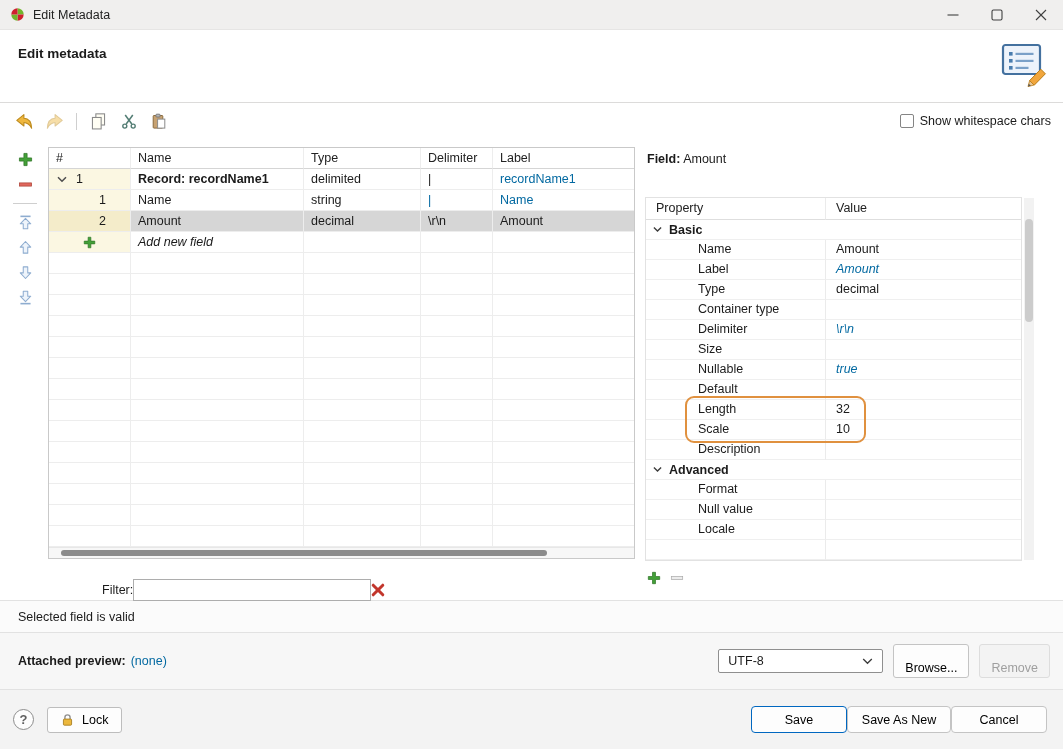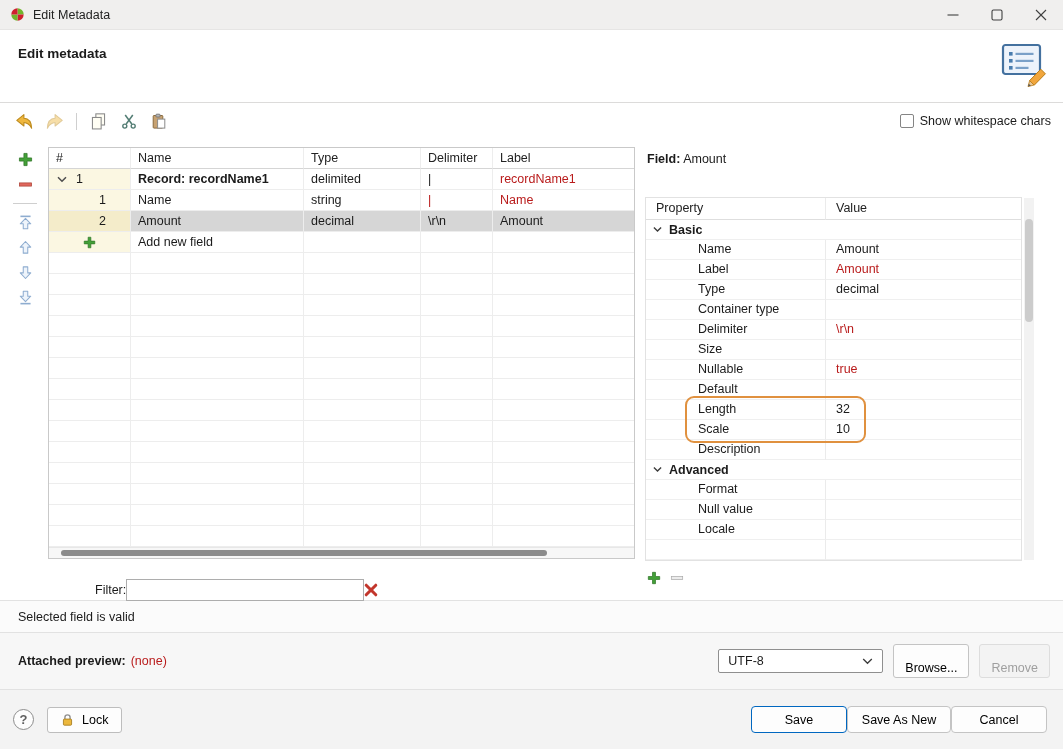--- a/index.html
+++ b/index.html
@@ -1,21 +1,21 @@
 <!DOCTYPE html>
 <html><head>
 <meta charset="utf-8">
 <style>
 *{box-sizing:border-box;margin:0;padding:0}
 html,body{width:1063px;height:749px}
 body{font-family:"Liberation Sans",sans-serif;font-size:12.5px;color:#1b1b1b;background:#fff;overflow:hidden;position:relative;cursor:default}
 svg{display:block}
 .bold{font-weight:bold}
-.it{}
-.muted{color:#b91c1c}
+.it{font-style:italic}
+.muted{color:#0369a1}
 
 
 .titlebar{height:30px;background:#f0efee;display:flex;align-items:center;padding-left:10px;gap:8px;border-bottom:1px solid #e6e5e4}
 .titlebar .title{color:#222}
 .win-controls{margin-left:auto;display:flex;height:100%}
 .win-btn{width:44px;height:100%;display:flex;align-items:center;justify-content:center}
 
 
 .header{height:73px;position:relative;border-bottom:1px solid #dcdbda;background:#fff}
 .header h1{font-size:13.5px;font-weight:bold;padding:16px 0 0 18px}
@@ -44,21 +44,21 @@
 .numcell{background:#fbf7e2;display:flex;align-items:center}
 .numcell.recnum{gap:9px;padding-left:8px}
 .numcell.childnum{justify-content:flex-end;padding-right:24px}
 .numcell.addnum{justify-content:center}
 .sel .gcell{background:#d6d6d6}
 .sel .numcell{background:#f4ecca}
 .hscroll{height:11px;background:#f7f7f7;position:relative;border-top:1px solid #e7e7e7}
 .hthumb{position:absolute;left:12px;top:2px;width:486px;height:6px;background:#8c8c8c;border-radius:3px}
 
 
-.filter-row{position:absolute;left:41px;top:432px;display:flex;align-items:center;}
+.filter-row{position:absolute;left:48px;top:432px;display:flex;align-items:center;}
 .filter-row label{margin-left:6px}
 .filter-input{width:238px;height:22px;border:1px solid #adadad;background:#fff;padding:0 5px;font:inherit}
 
 
 .props{position:absolute;left:645px;top:8px;width:402px}
 .field-title{padding:5px 0 0 2px}
 .prop-table{position:relative;margin-top:31px;width:377px;border:1px solid #e2e2e2;background:#fff}
 .prow{display:grid;grid-template-columns:180px 195px;height:20px}
 .prow.phead{height:22px}
 .pcell{border-bottom:1px solid #efefef;border-right:1px solid #ebebeb;padding:0 10px;line-height:19px;white-space:nowrap;overflow:hidden}

